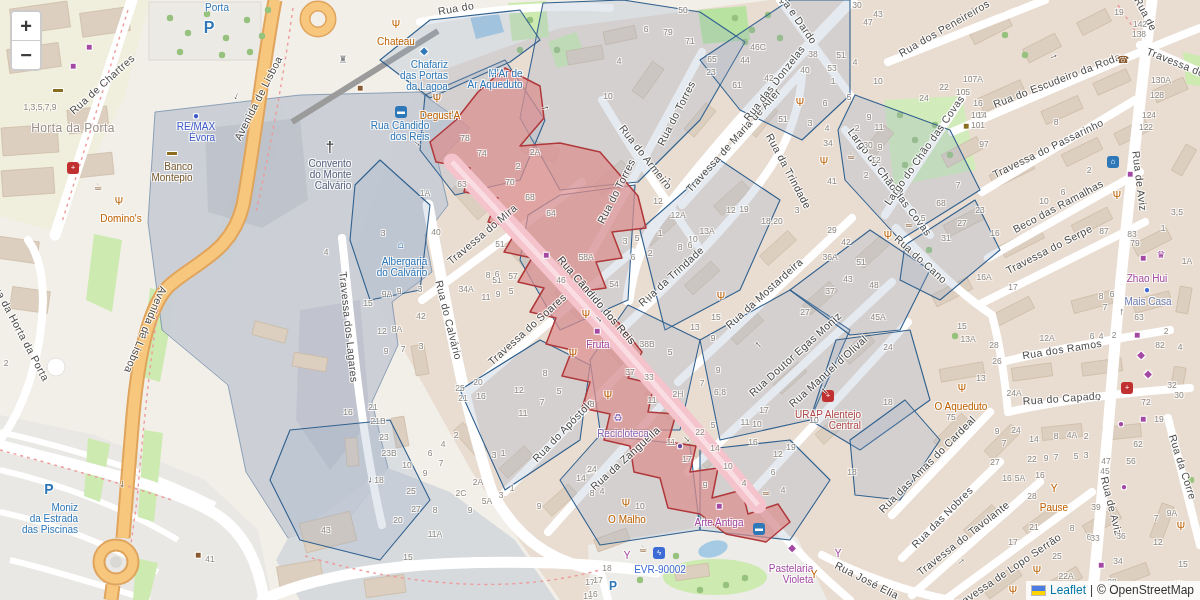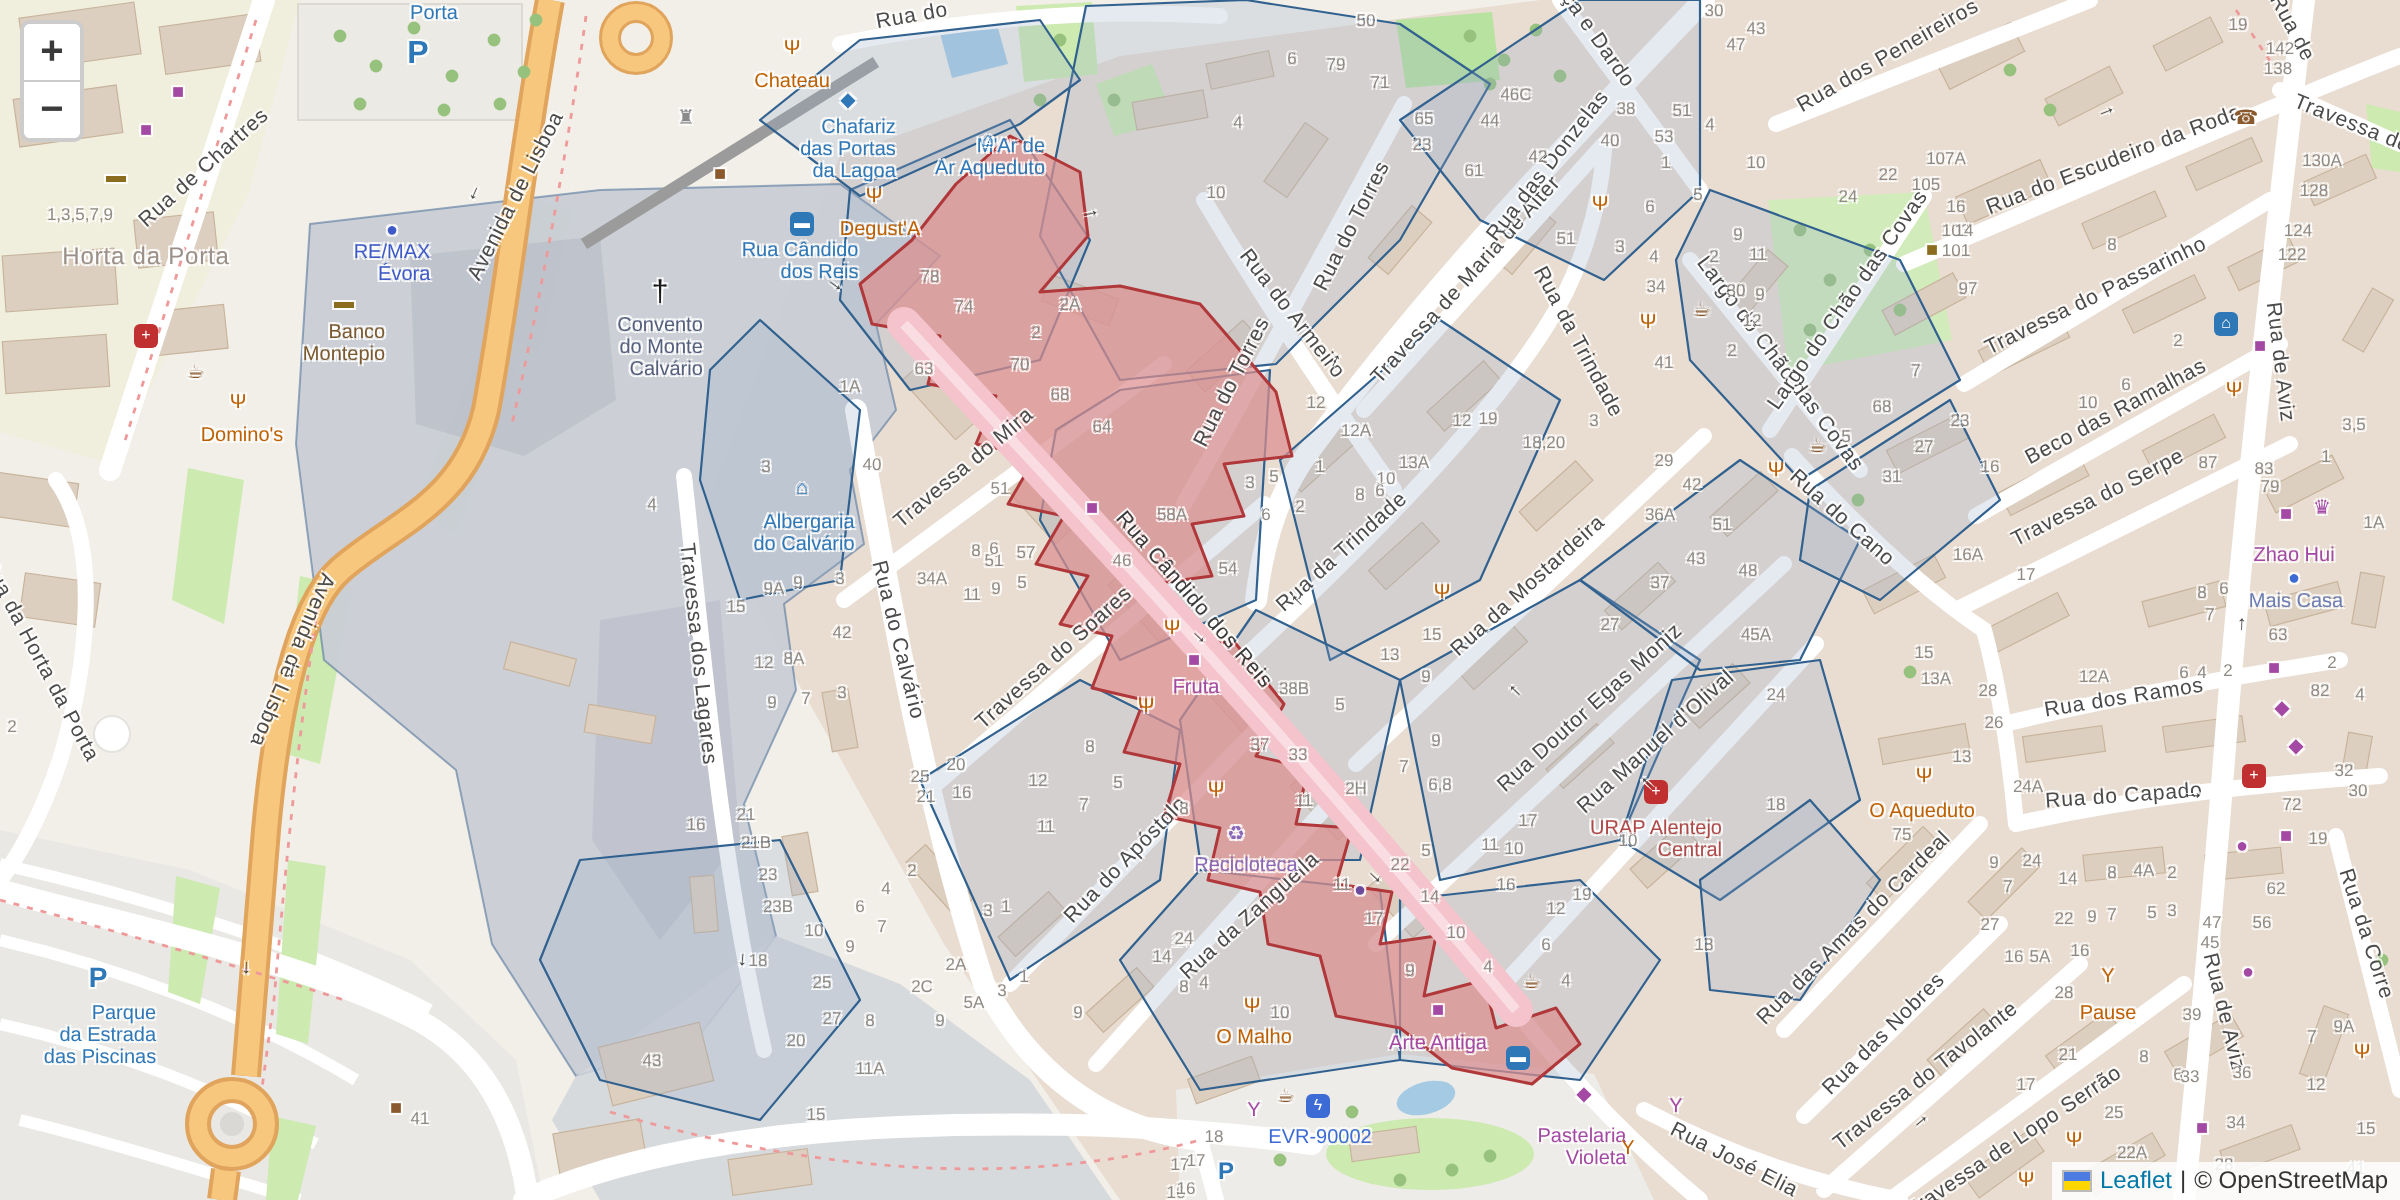--- a/index.html
+++ b/index.html
@@ -322,21 +322,21 @@
       <div class="plabel" style="left: 719px; top: 522px; transform: translate(-50%, -50%); color: rgb(163, 73, 164);">
         <div>Arte Antiga</div>
       </div>
       <div class="plabel" style="left: 627px; top: 519px; transform: translate(-50%, -50%); color: rgb(191, 96, 0);">
         <div>O Malho</div>
       </div>
       <div class="plabel" style="left: 660px; top: 569px; transform: translate(-50%, -50%); color: rgb(61, 107, 214);">
         <div>EVR-90002</div>
       </div>
       <div class="plabel" style="left: 50px; top: 518px; transform: translate(-50%, -50%); color: rgb(46, 120, 184);">
-        <div>Parque</div>
+        <div>Moniz</div>
         <div>da Estrada</div>
         <div>das Piscinas</div>
       </div>
       <div class="plabel bold" style="left: 49px; top: 489px; transform: translate(-50%, -50%); color: rgb(46, 120, 184); font-size: 14px; line-height: 15px;">
         <div>P</div>
       </div>
       <div class="plabel bold" style="left: 613px; top: 586px; transform: translate(-50%, -50%); color: rgb(46, 120, 184); font-size: 12px; line-height: 13px;">
         <div>P</div>
       </div>
       <div class="plabel" style="left: 791px; top: 573.5px; transform: translate(-50%, -50%); color: rgb(163, 73, 164);">

